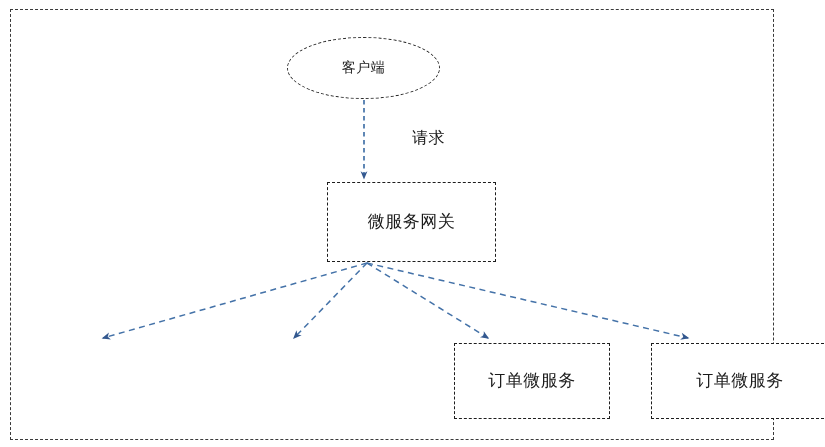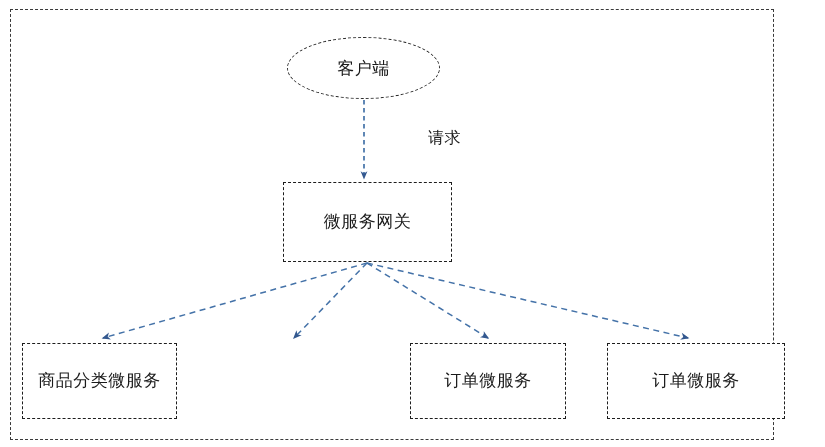--- a/index.html
+++ b/index.html
@@ -35,33 +35,34 @@
     height: 62px;
     box-sizing: border-box;
     border: 1px dashed #2b2b2b;
     border-radius: 50%;
     background: #ffffff;
     display: flex;
     align-items: center;
     justify-content: center;
   }
   .node-ellipse .node-label {
-    font-size: 17px;
+    font-size: 14px;
     color: #1a1a1a;
     letter-spacing: 0.5px;
   }
   .node-box {
     position: absolute;
     box-sizing: border-box;
     border: 1px dashed #1d1d1d;
     background: #ffffff;
     display: flex;
     align-items: center;
     justify-content: center;
     text-align: center;
+    margin-left: 44px;
   }
   .node-box .node-label {
     font-size: 17px;
     color: #1a1a1a;
     line-height: 1.35;
     padding: 0 8px;
     letter-spacing: 0.5px;
   }
   #gateway-box {
     left: 283px;
@@ -83,21 +84,21 @@
     pointer-events: none;
   }
   .edge-label {
     position: absolute;
     font-size: 16px;
     color: #1a1a1a;
     letter-spacing: 0.5px;
     white-space: nowrap;
   }
   #request-label {
-    left: 428px;
+    left: 412px;
     top: 128px;
   }
 </style>
 </head>
 <body>
 
 <div id="canvas">
 
   <div id="outer-frame"></div>
 
@@ -125,23 +126,20 @@
   <div class="node-ellipse">
     <span class="node-label">客户端</span>
   </div>
 
   <div class="edge-label" id="request-label">请求</div>
 
   <div class="node-box" id="gateway-box">
     <span class="node-label">微服务网关</span>
   </div>
 
-  <div class="node-box" id="service-box-0">
-    <span class="node-label">商品分类微服务</span>
-  </div>
 
 
   <div class="node-box" id="service-box-2">
     <span class="node-label">订单微服务</span>
   </div>
 
   <div class="node-box" id="service-box-3">
     <span class="node-label">订单微服务</span>
   </div>
 

